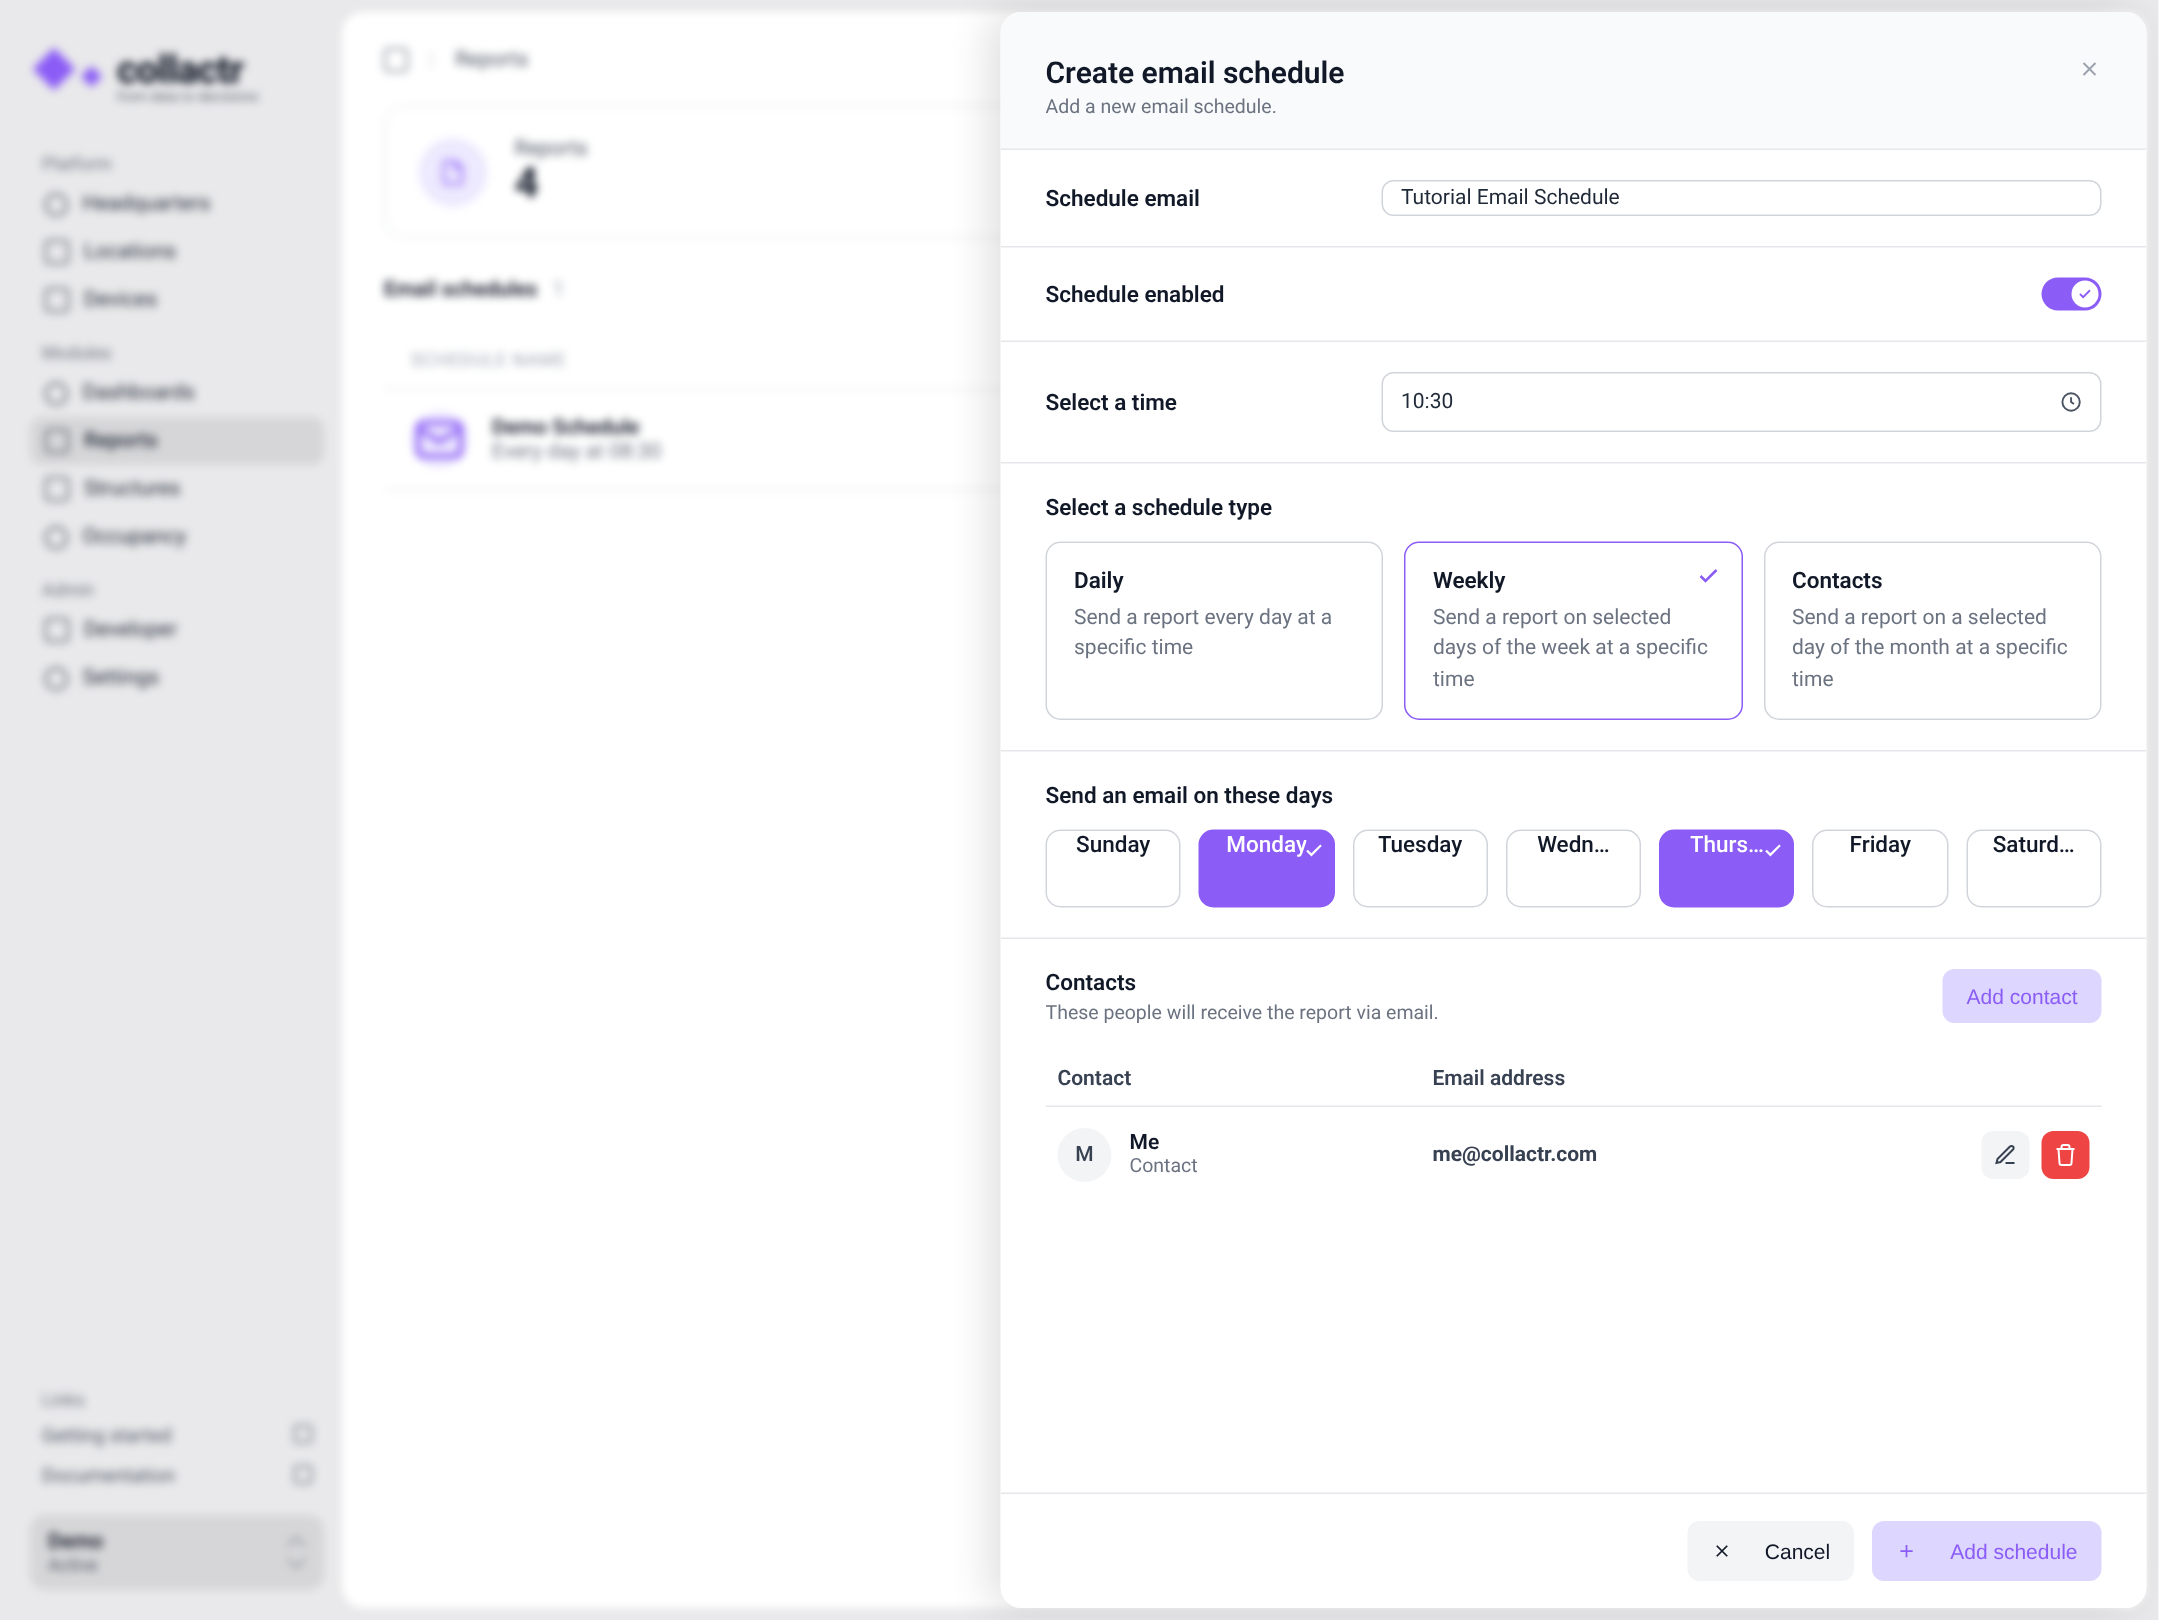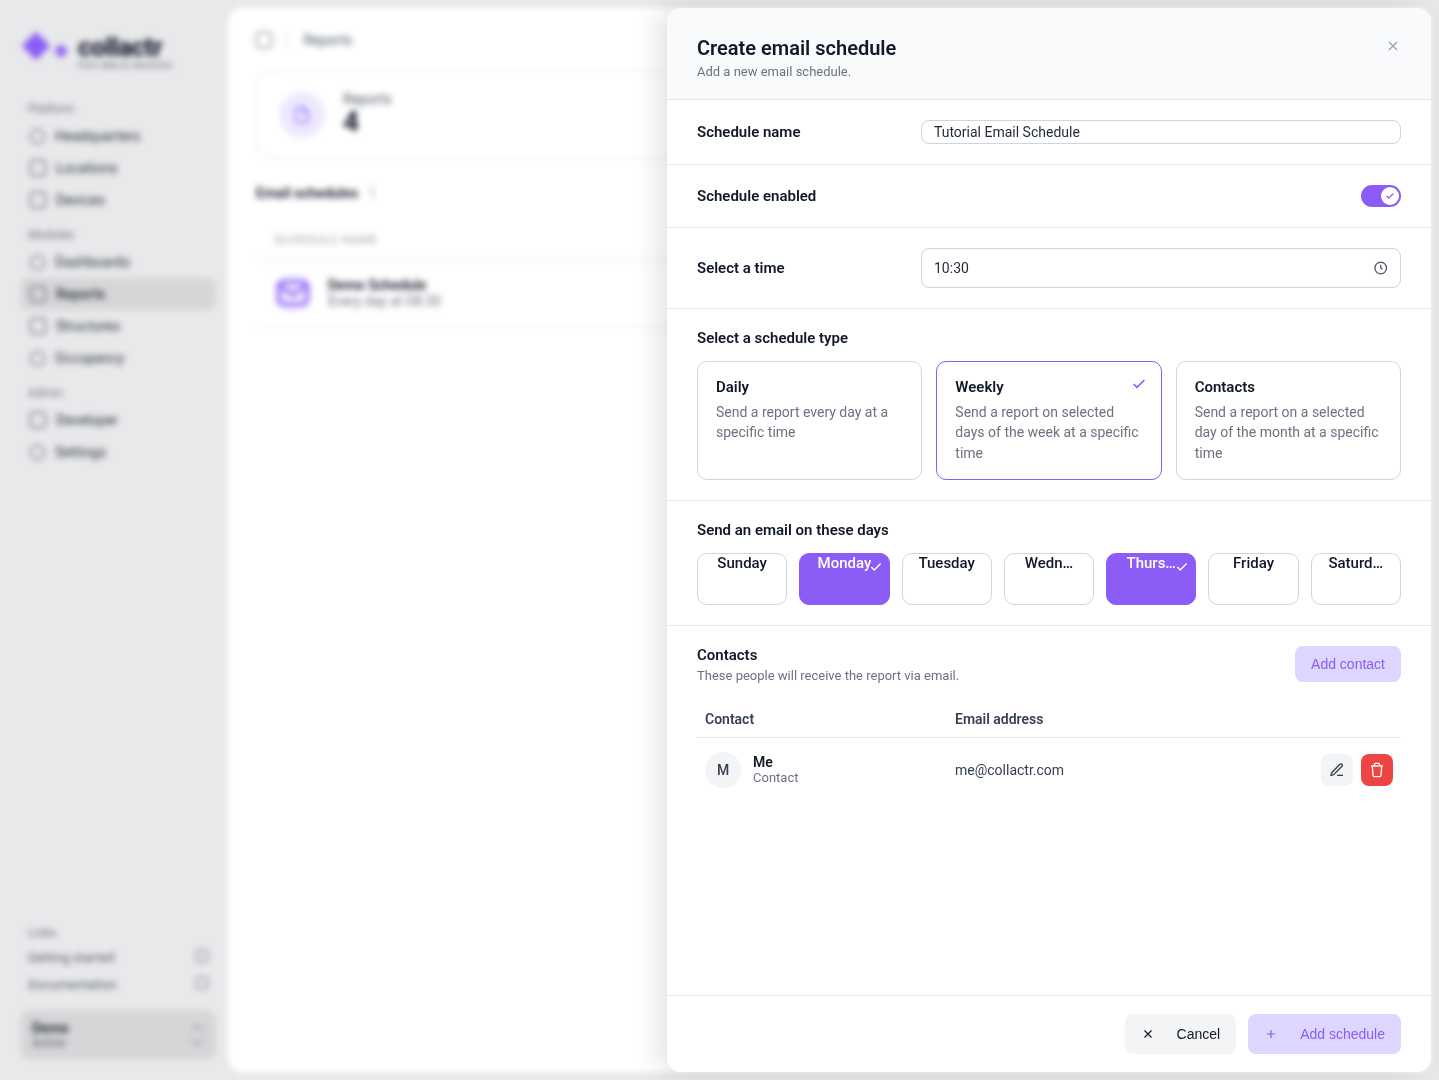--- a/index.html
+++ b/index.html
@@ -403,21 +403,21 @@
     <div class="close-x">
       <svg viewBox="0 0 24 24" fill="none" stroke="currentColor" stroke-width="2">
           <path d="M18 6 6 18M6 6l12 12"></path>
         </svg>
     </div>
   </div>
 
   <div class="modal-body">
 
     <div class="section row">
-      <div class="field-label">Schedule name</div>
+      <div class="field-label">Schedule email</div>
       <input class="text-input" type="text" value="Tutorial Email Schedule" style="">
     </div>
 
     <div class="section row">
       <div class="field-label">Schedule enabled</div>
       <div class="toggle">
         <div class="knob">
           <svg viewBox="0 0 24 24" fill="none" stroke="currentColor" stroke-width="3">
               <path d="M20 6 9 17l-5-5"></path>
             </svg>
@@ -506,21 +506,21 @@
           <div class="cell-a"></div>
         </div>
         <div class="trow">
           <div class="cell-c" style="display:flex;align-items:center;">
             <div class="avatar">M</div>
             <div>
               <div class="contact-name">Me</div>
               <div class="contact-role">Contact</div>
             </div>
           </div>
-          <div class="cell-e" style="color:var(--gray-700);">me@collactr.com</div>
+          <div class="cell-e" style="color:var(--gray-700);font-weight:bold;">me@collactr.com</div>
           <div class="row-actions">
             <div class="icon-btn edit">
               <svg viewBox="0 0 24 24" fill="none" stroke="currentColor" stroke-width="2">
                   <path d="M12 20h9"></path>
                   <path d="M16.5 3.5a2.121 2.121 0 1 1 3 3L7 19l-4 1 1-4Z"></path>
                 </svg>
             </div>
             <div class="icon-btn del">
               <svg viewBox="0 0 24 24" fill="none" stroke="currentColor" stroke-width="2">
                   <path d="M3 6h18"></path>

